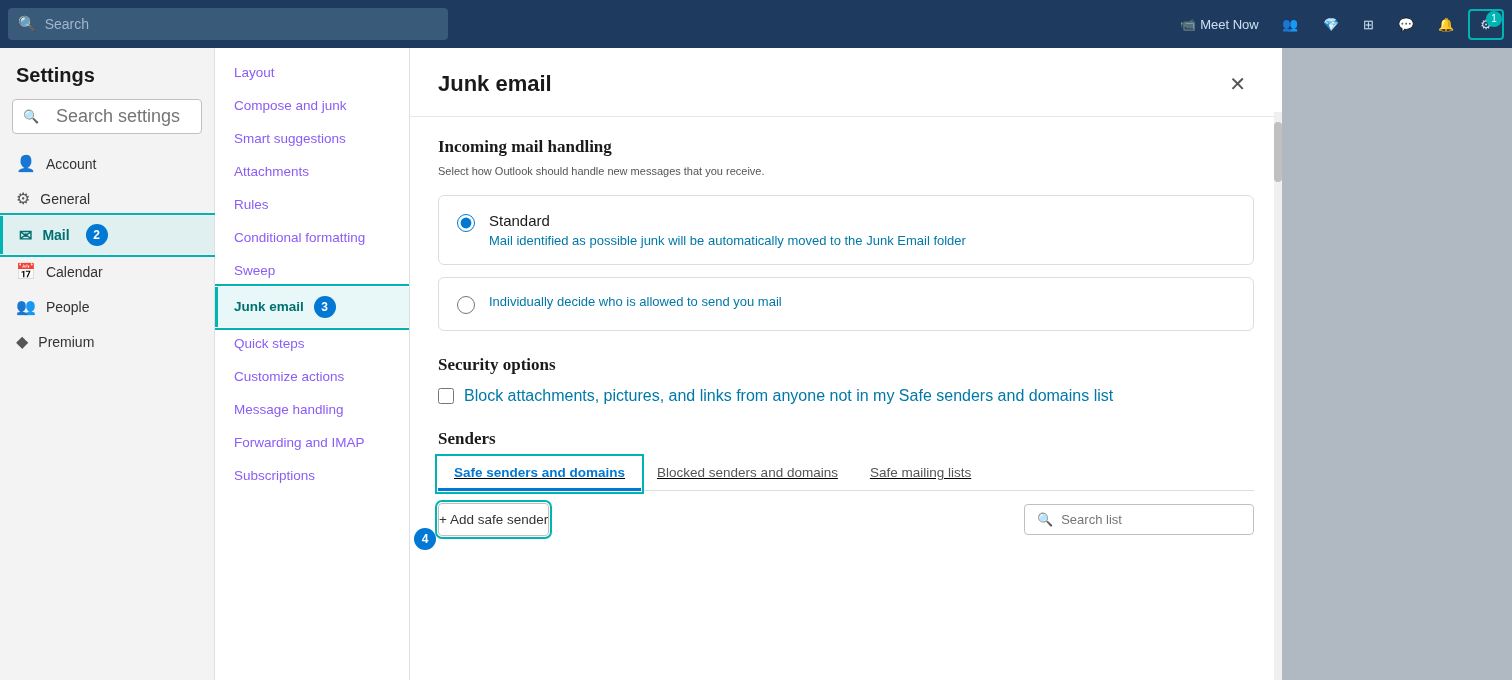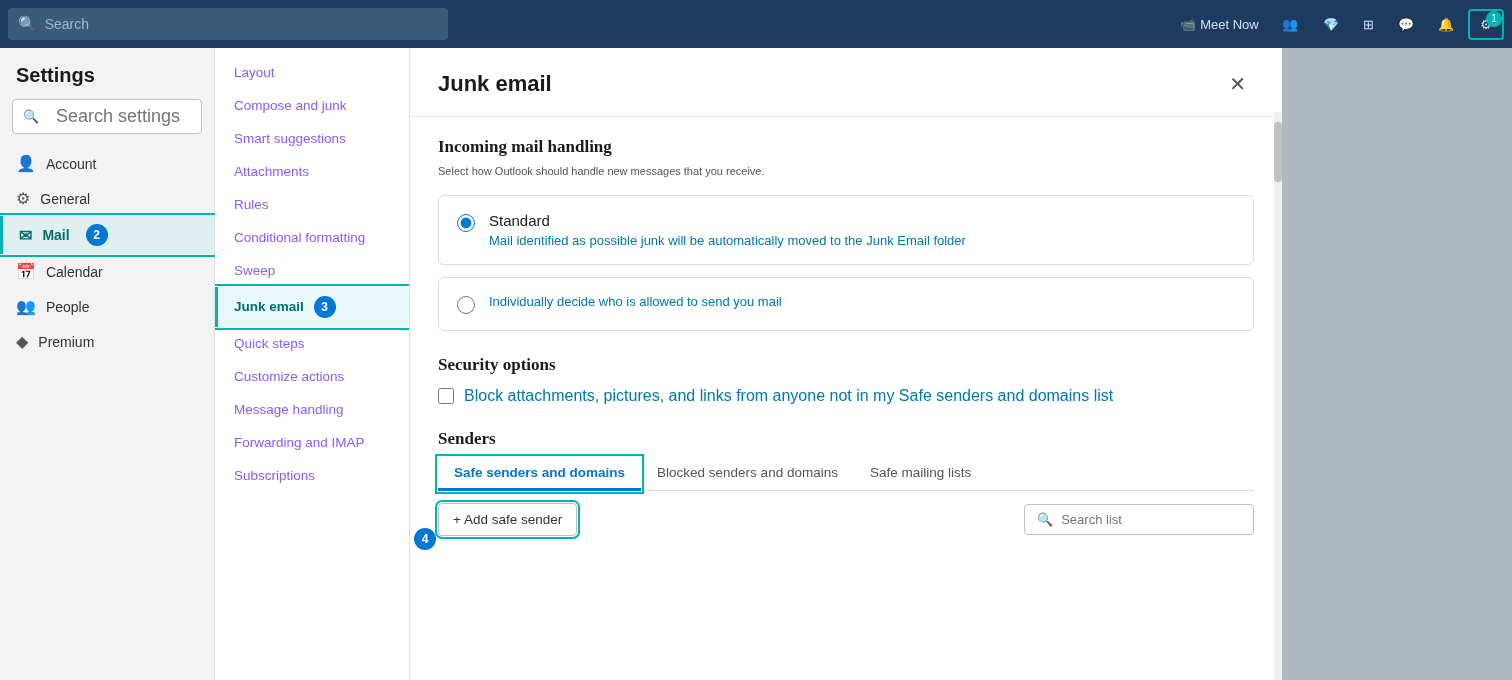--- a/index.html
+++ b/index.html
@@ -260,20 +260,21 @@
 
     
     .senders-section {
       margin-top: 24px;
     }
     .senders-tabs {
       display: flex;
       gap: 0;
       border-bottom: 1px solid #ddd;
       margin-bottom: 12px;
+      text-decoration: underline;
     }
     .sender-tab {
       padding: 8px 16px;
       font-size: 13.5px;
       color: #555;
       cursor: pointer;
       border-bottom: 3px solid transparent;
       margin-bottom: -1px;
     }
     .sender-tab.active {
@@ -287,21 +288,21 @@
       justify-content: space-between;
       margin-top: 4px;
     }
     .add-sender-btn {
       display: flex;
       align-items: center;
       gap: 6px;
       background: white;
       border: 1px solid #c0c0c0;
       border-radius: 4px;
-      padding: 8px 14px;
+      padding: 8px 0;
       font-size: 13.5px;
       color: #333;
       cursor: pointer;
     }
     .search-list-input {
       display: flex;
       align-items: center;
       gap: 8px;
       border: 1px solid #c0c0c0;
       border-radius: 4px;

